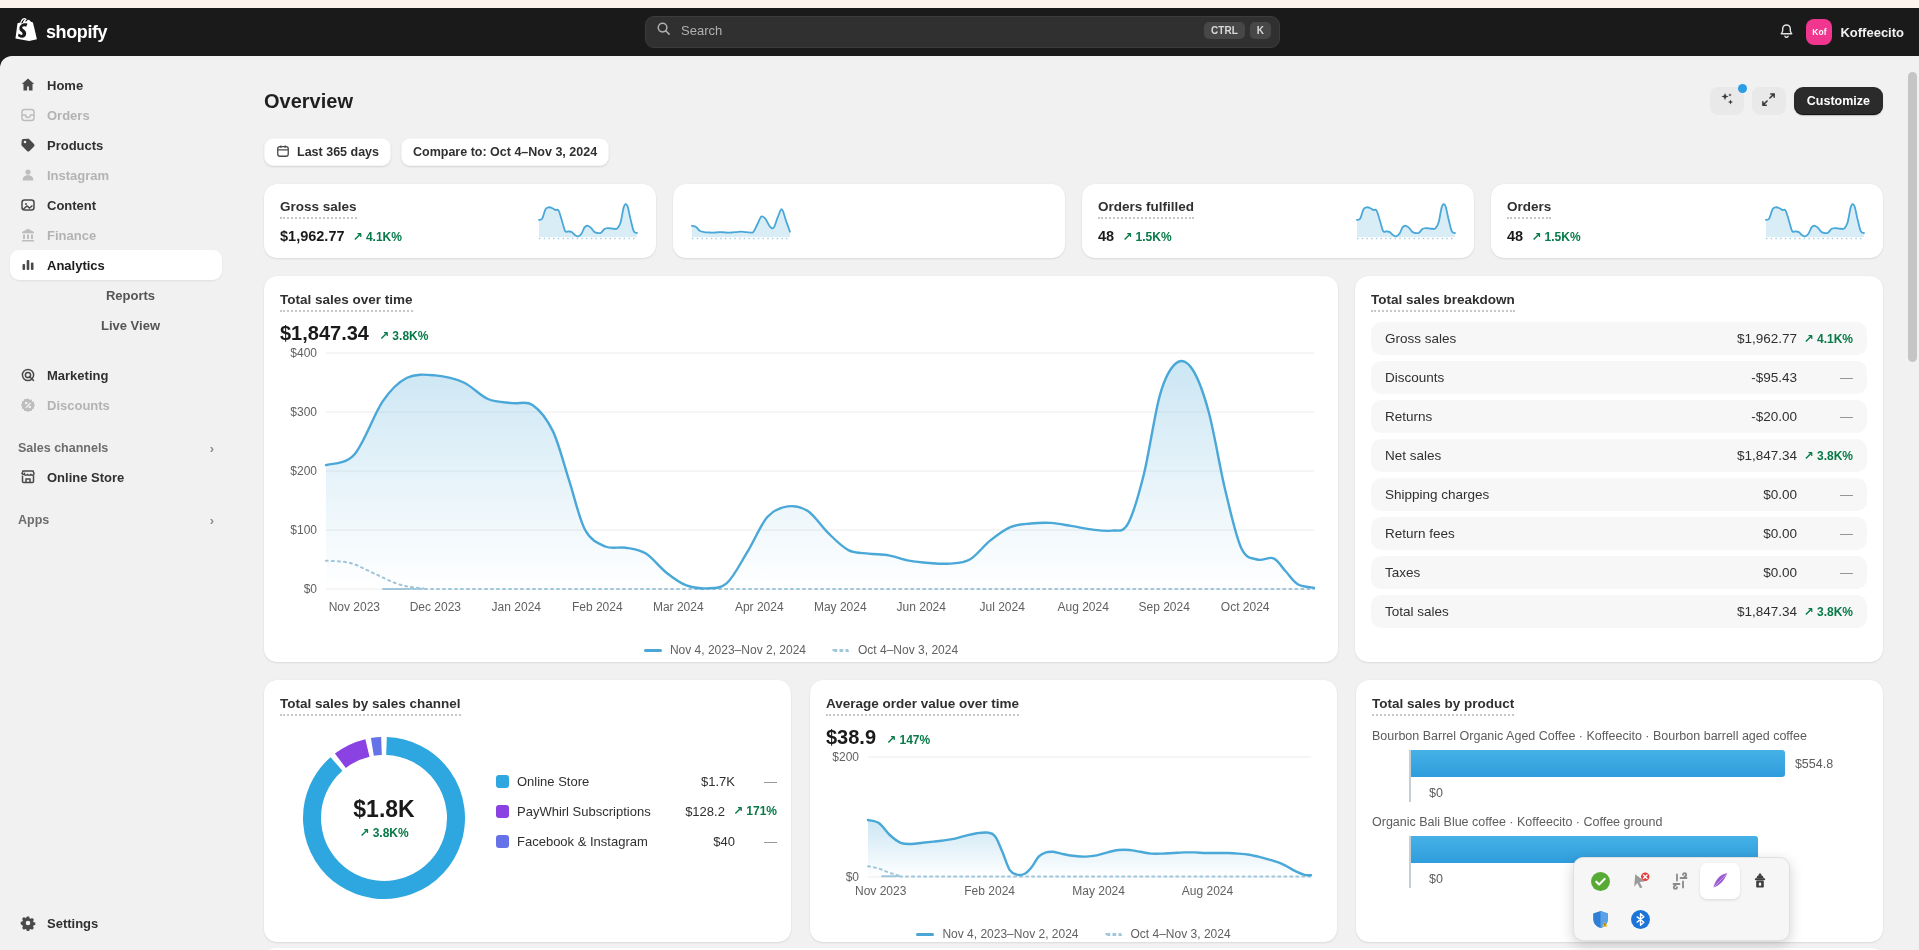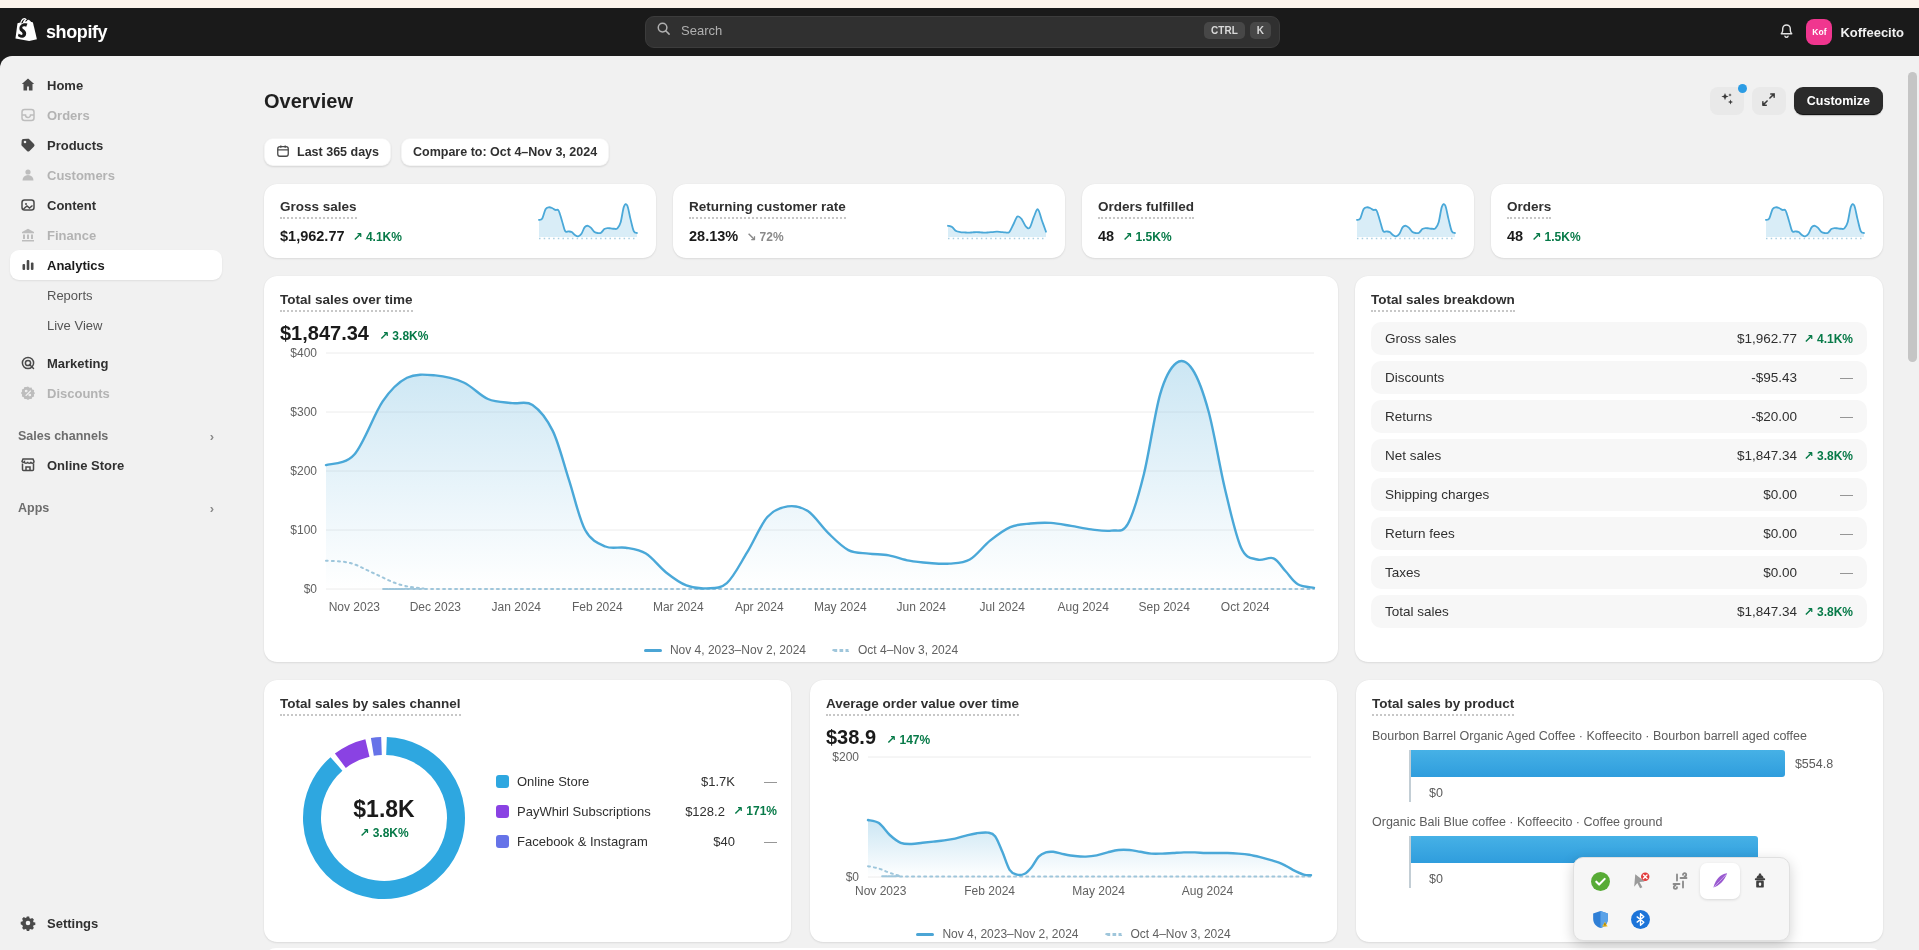--- a/index.html
+++ b/index.html
@@ -25,21 +25,21 @@
   
   .app{left:0;top:56px;right:0;bottom:0;background:#f1f1f1;border-radius:12px 0 0 0;}
   
   .side{left:0;top:56px;width:232px;bottom:0;padding:14px 10px 0 10px;box-sizing:border-box;}
   .nav-item{display:flex;align-items:center;gap:10px;height:30px;padding:0 8px;border-radius:9px;
             font-size:13px;color:#303030;font-weight:600;cursor:pointer;}
   .nav-item .nicon{width:19px;height:19px;display:flex;align-items:center;justify-content:center;color:#4a4a4a;}
   .nav-item.disabled{color:#b3b3b3;cursor:default;}
   .nav-item.disabled .nicon{color:#bdbdbd;}
   .nav-item.active{background:#fff;box-shadow:0 1px 2px rgba(0,0,0,.08);color:#1a1a1a;}
-  .nav-item.sub{padding-left:37px;font-weight:400;color:#555;}
+  .nav-item.sub{padding-left:37px;font-weight:700;color:#555;justify-content:center;}
   .nav-section{display:flex;align-items:center;justify-content:space-between;color:#6d6d6d;
                font-size:12.5px;font-weight:700;padding:0 8px;height:28px;margin-top:14px;cursor:pointer;}
   .nav-section .chev{color:#8a8a8a;font-size:13px;}
   .settings-row{position:absolute;left:10px;bottom:12px;width:212px;}
   
   .main{left:232px;top:56px;right:0;bottom:0;overflow:hidden;}
   .page-head{position:absolute;left:32px;right:36px;top:28px;height:34px;display:flex;align-items:center;}
   .page-title{font-size:20px;font-weight:700;color:#1f1f1f;}
   .head-actions{margin-left:auto;display:flex;align-items:center;gap:8px;}
   .icon-btn{width:34px;height:28px;border-radius:8px;background:#e9e9e9;display:flex;align-items:center;
@@ -185,21 +185,21 @@
       </span>
     <span>Products</span>
   </div>
   <div class="nav-item disabled">
     <span class="nicon">
         <svg width="16" height="16" viewBox="0 0 16 16" fill="currentColor">
           <circle cx="8" cy="5" r="2.6"></circle>
           <path d="M2.5 13.5a5.5 5.5 0 0 1 11 0z"></path>
         </svg>
       </span>
-    <span>Customers</span>
+    <span>Instagram</span>
   </div>
   <div class="nav-item">
     <span class="nicon">
         <svg width="16" height="16" viewBox="0 0 16 16" fill="none" stroke="currentColor" stroke-width="1.5">
           <rect x="2" y="3" width="12" height="10" rx="2.5"></rect>
           <circle cx="6" cy="7" r="1" fill="currentColor" stroke="none"></circle>
           <path d="M3.5 12 7 9l2.5 2 3-2.5"></path>
         </svg>
       </span>
     <span>Content</span>
@@ -221,21 +221,21 @@
         </svg>
       </span>
     <span>Analytics</span>
   </div>
   <div class="nav-item sub">
     <span>Reports</span>
   </div>
   <div class="nav-item sub">
     <span>Live View</span>
   </div>
-  <div class="nav-item" style="margin-top:8px;">
+  <div class="nav-item" style="margin-top:20px;">
     <span class="nicon">
         <svg width="16" height="16" viewBox="0 0 16 16" fill="none" stroke="currentColor" stroke-width="1.5">
           <circle cx="8" cy="8" r="5.6"></circle>
           <circle cx="8" cy="8" r="2.6"></circle>
           <path d="m9.5 9.5 4 4" stroke-linecap="round"></path>
         </svg>
       </span>
     <span>Marketing</span>
   </div>
   <div class="nav-item disabled">
@@ -323,27 +323,20 @@
           <span class="chg up">↗ 4.1K%</span>
         </div>
       </div>
       <svg class="spark" viewBox="0 0 104 46">
           <path d="M3,21.84C3.5444444444444443,21.62,5.177777777777778,22.28,6.266666666666667,20.52C7.355555555555555,18.759999999999998,8.444444444444445,13.15,9.533333333333333,11.280000000000001C10.622222222222222,9.410000000000002,11.711111111111112,9.520000000000001,12.8,9.3C13.88888888888889,9.08,14.977777777777778,9.520000000000001,16.066666666666666,9.96C17.155555555555555,10.4,18.244444444444444,11.500000000000002,19.333333333333332,11.940000000000001C20.42222222222222,12.38,21.511111111111113,10.839999999999998,22.6,12.599999999999998C23.68888888888889,14.359999999999998,24.77777777777778,19.09,25.866666666666667,22.5C26.955555555555556,25.91,28.044444444444444,31.245,29.133333333333333,33.06C30.22222222222222,34.875,31.31111111111111,33.225,32.4,33.39C33.48888888888889,33.555,34.577777777777776,33.44499999999999,35.666666666666664,34.05C36.75555555555555,34.655,37.84444444444444,36.305,38.93333333333333,37.02C40.02222222222222,37.73500000000001,41.111111111111114,38.56,42.2,38.34C43.28888888888889,38.120000000000005,44.37777777777778,37.24,45.46666666666667,35.7C46.55555555555556,34.160000000000004,47.644444444444446,30.42,48.733333333333334,29.1C49.82222222222222,27.78,50.91111111111111,27.615000000000002,52,27.78C53.08888888888889,27.945,54.17777777777778,29.045,55.266666666666666,30.09C56.355555555555554,31.134999999999998,57.44444444444444,33.224999999999994,58.53333333333333,34.05C59.62222222222222,34.875,60.71111111111111,34.93,61.8,35.04C62.888888888888886,35.15,63.977777777777774,35.370000000000005,65.06666666666666,34.71C66.15555555555555,34.05,67.24444444444444,31.849999999999998,68.33333333333333,31.08C69.42222222222222,30.31,70.5111111111111,30.2,71.6,30.09C72.68888888888888,29.98,73.77777777777777,30.310000000000002,74.86666666666666,30.42C75.95555555555555,30.53,77.04444444444445,30.75,78.13333333333334,30.75C79.22222222222223,30.75,80.31111111111112,31.520000000000003,81.4,30.42C82.4888888888889,29.32,83.57777777777778,27.78,84.66666666666667,24.15C85.75555555555556,20.519999999999996,86.84444444444445,11.444999999999997,87.93333333333334,8.639999999999997C89.02222222222223,5.834999999999997,90.11111111111111,5.285,91.2,7.32C92.28888888888889,9.355,93.37777777777778,16.56,94.46666666666667,20.849999999999998C95.55555555555556,25.139999999999997,96.64444444444445,30.695,97.73333333333333,33.06C98.82222222222222,35.425000000000004,100.45555555555555,34.71,101,35.04L101,39L3,39Z" fill="rgba(120,190,225,.28)"></path>
           <path d="M3,21.84C3.5444444444444443,21.62,5.177777777777778,22.28,6.266666666666667,20.52C7.355555555555555,18.759999999999998,8.444444444444445,13.15,9.533333333333333,11.280000000000001C10.622222222222222,9.410000000000002,11.711111111111112,9.520000000000001,12.8,9.3C13.88888888888889,9.08,14.977777777777778,9.520000000000001,16.066666666666666,9.96C17.155555555555555,10.4,18.244444444444444,11.500000000000002,19.333333333333332,11.940000000000001C20.42222222222222,12.38,21.511111111111113,10.839999999999998,22.6,12.599999999999998C23.68888888888889,14.359999999999998,24.77777777777778,19.09,25.866666666666667,22.5C26.955555555555556,25.91,28.044444444444444,31.245,29.133333333333333,33.06C30.22222222222222,34.875,31.31111111111111,33.225,32.4,33.39C33.48888888888889,33.555,34.577777777777776,33.44499999999999,35.666666666666664,34.05C36.75555555555555,34.655,37.84444444444444,36.305,38.93333333333333,37.02C40.02222222222222,37.73500000000001,41.111111111111114,38.56,42.2,38.34C43.28888888888889,38.120000000000005,44.37777777777778,37.24,45.46666666666667,35.7C46.55555555555556,34.160000000000004,47.644444444444446,30.42,48.733333333333334,29.1C49.82222222222222,27.78,50.91111111111111,27.615000000000002,52,27.78C53.08888888888889,27.945,54.17777777777778,29.045,55.266666666666666,30.09C56.355555555555554,31.134999999999998,57.44444444444444,33.224999999999994,58.53333333333333,34.05C59.62222222222222,34.875,60.71111111111111,34.93,61.8,35.04C62.888888888888886,35.15,63.977777777777774,35.370000000000005,65.06666666666666,34.71C66.15555555555555,34.05,67.24444444444444,31.849999999999998,68.33333333333333,31.08C69.42222222222222,30.31,70.5111111111111,30.2,71.6,30.09C72.68888888888888,29.98,73.77777777777777,30.310000000000002,74.86666666666666,30.42C75.95555555555555,30.53,77.04444444444445,30.75,78.13333333333334,30.75C79.22222222222223,30.75,80.31111111111112,31.520000000000003,81.4,30.42C82.4888888888889,29.32,83.57777777777778,27.78,84.66666666666667,24.15C85.75555555555556,20.519999999999996,86.84444444444445,11.444999999999997,87.93333333333334,8.639999999999997C89.02222222222223,5.834999999999997,90.11111111111111,5.285,91.2,7.32C92.28888888888889,9.355,93.37777777777778,16.56,94.46666666666667,20.849999999999998C95.55555555555556,25.139999999999997,96.64444444444445,30.695,97.73333333333333,33.06C98.82222222222222,35.425000000000004,100.45555555555555,34.71,101,35.04" fill="none" stroke="#4aa8d8" stroke-width="1.8" stroke-linecap="round"></path>
           <line x1="3" y1="40.5" x2="101" y2="40.5" stroke="#a9cfe2" stroke-width="1.6" stroke-dasharray="1.5 3.2"></line>
         </svg>
     </div>
     <div class="card mcard">
-      <div>
-        <span class="card-title">Returning customer rate</span>
-        <div class="mval-row">
-          <span class="mval">28.13%</span>
-          <span class="chg down">↘ 72%</span>
-        </div>
-      </div>
       <svg class="spark" viewBox="0 0 104 46">
           <path d="M3,27.78C3.6805555555555554,28,5.722222222222222,28.220000000000002,7.083333333333333,29.1C8.444444444444445,29.98,9.805555555555555,32.235,11.166666666666666,33.06C12.527777777777777,33.885000000000005,13.88888888888889,33.83,15.25,34.05C16.61111111111111,34.269999999999996,17.97222222222222,34.27,19.333333333333332,34.38C20.694444444444443,34.49,22.055555555555557,34.71,23.416666666666668,34.71C24.77777777777778,34.71,26.13888888888889,34.49,27.5,34.38C28.86111111111111,34.27,30.222222222222225,34.05,31.583333333333336,34.05C32.94444444444444,34.05,34.30555555555556,34.27,35.666666666666664,34.38C37.02777777777777,34.49,38.388888888888886,34.71,39.75,34.71C41.111111111111114,34.71,42.47222222222223,34.49,43.833333333333336,34.38C45.19444444444444,34.27,46.55555555555556,34.16,47.916666666666664,34.05C49.27777777777777,33.94,50.638888888888886,33.72,52,33.72C53.361111111111114,33.72,54.722222222222214,33.94,56.08333333333333,34.05C57.44444444444444,34.16,58.80555555555556,34.38,60.16666666666667,34.38C61.527777777777786,34.38,62.88888888888889,35.37,64.25,34.05C65.61111111111111,32.73,66.97222222222221,29.045,68.33333333333333,26.46C69.69444444444444,23.875,71.05555555555556,19.475,72.41666666666667,18.54C73.77777777777779,17.604999999999997,75.13888888888889,19.255,76.5,20.849999999999998C77.86111111111111,22.444999999999997,79.22222222222221,26.625,80.58333333333333,28.11C81.94444444444444,29.595,83.30555555555556,31.244999999999997,84.66666666666667,29.759999999999998C86.02777777777779,28.275,87.38888888888889,22.279999999999998,88.75,19.2C90.11111111111111,16.12,91.47222222222221,10.73,92.83333333333333,11.280000000000001C94.19444444444444,11.830000000000002,95.55555555555556,18.76,96.91666666666667,22.5C98.27777777777779,26.24,100.31944444444444,31.849999999999998,101,33.72L101,39L3,39Z" fill="rgba(120,190,225,.28)"></path>
           <path d="M3,27.78C3.6805555555555554,28,5.722222222222222,28.220000000000002,7.083333333333333,29.1C8.444444444444445,29.98,9.805555555555555,32.235,11.166666666666666,33.06C12.527777777777777,33.885000000000005,13.88888888888889,33.83,15.25,34.05C16.61111111111111,34.269999999999996,17.97222222222222,34.27,19.333333333333332,34.38C20.694444444444443,34.49,22.055555555555557,34.71,23.416666666666668,34.71C24.77777777777778,34.71,26.13888888888889,34.49,27.5,34.38C28.86111111111111,34.27,30.222222222222225,34.05,31.583333333333336,34.05C32.94444444444444,34.05,34.30555555555556,34.27,35.666666666666664,34.38C37.02777777777777,34.49,38.388888888888886,34.71,39.75,34.71C41.111111111111114,34.71,42.47222222222223,34.49,43.833333333333336,34.38C45.19444444444444,34.27,46.55555555555556,34.16,47.916666666666664,34.05C49.27777777777777,33.94,50.638888888888886,33.72,52,33.72C53.361111111111114,33.72,54.722222222222214,33.94,56.08333333333333,34.05C57.44444444444444,34.16,58.80555555555556,34.38,60.16666666666667,34.38C61.527777777777786,34.38,62.88888888888889,35.37,64.25,34.05C65.61111111111111,32.73,66.97222222222221,29.045,68.33333333333333,26.46C69.69444444444444,23.875,71.05555555555556,19.475,72.41666666666667,18.54C73.77777777777779,17.604999999999997,75.13888888888889,19.255,76.5,20.849999999999998C77.86111111111111,22.444999999999997,79.22222222222221,26.625,80.58333333333333,28.11C81.94444444444444,29.595,83.30555555555556,31.244999999999997,84.66666666666667,29.759999999999998C86.02777777777779,28.275,87.38888888888889,22.279999999999998,88.75,19.2C90.11111111111111,16.12,91.47222222222221,10.73,92.83333333333333,11.280000000000001C94.19444444444444,11.830000000000002,95.55555555555556,18.76,96.91666666666667,22.5C98.27777777777779,26.24,100.31944444444444,31.849999999999998,101,33.72" fill="none" stroke="#4aa8d8" stroke-width="1.8" stroke-linecap="round"></path>
           <line x1="3" y1="40.5" x2="101" y2="40.5" stroke="#a9cfe2" stroke-width="1.6" stroke-dasharray="1.5 3.2"></line>
         </svg>
     </div>
     <div class="card mcard">
       <div>
         <span class="card-title">Orders fulfilled</span>
         <div class="mval-row">

